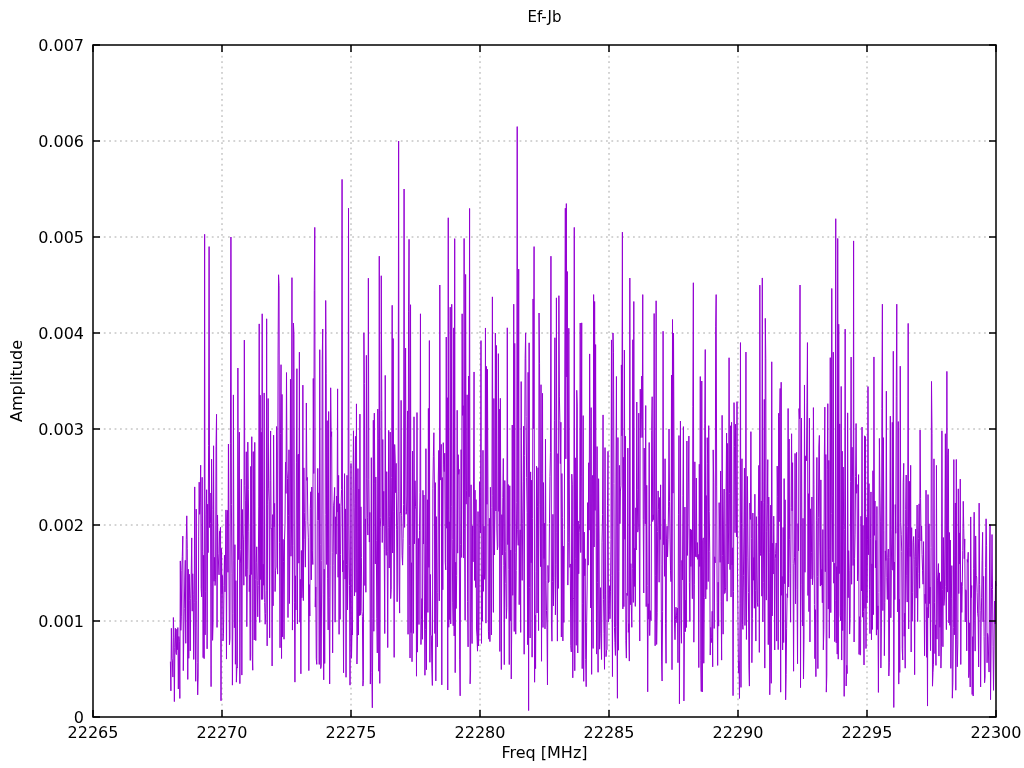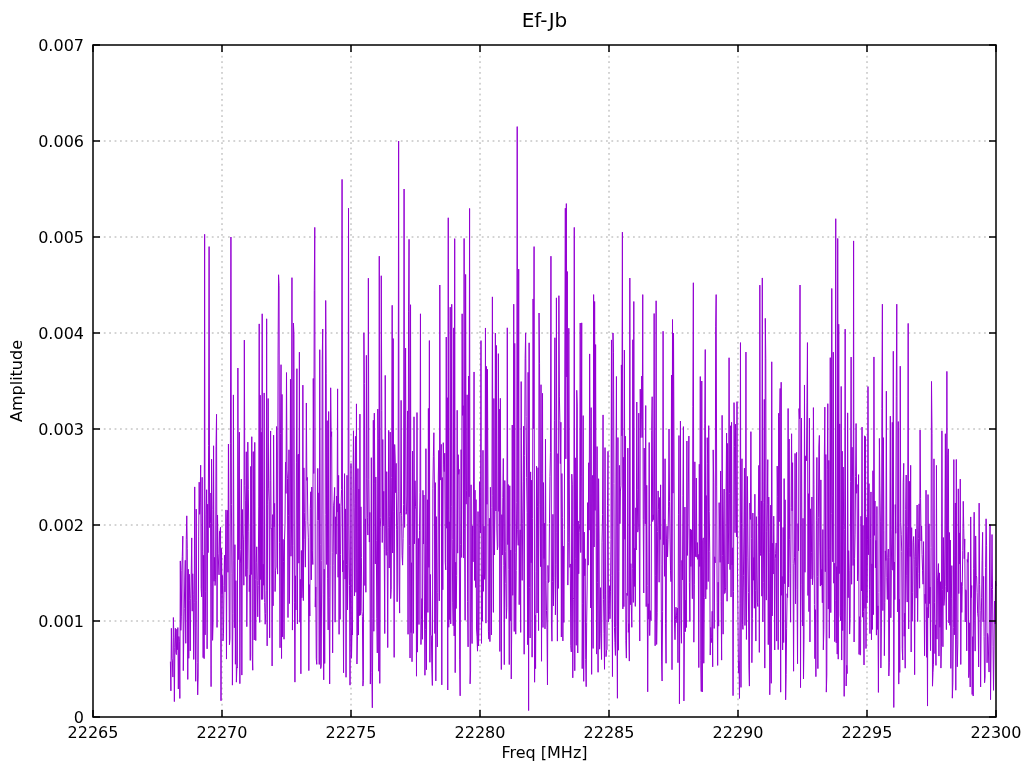--- a/index.html
+++ b/index.html
@@ -1,19 +1,19 @@
 <!DOCTYPE html>
 <html><head>
 <meta charset="utf-8">
 <style>
   html,body{margin:0;padding:0;background:#ffffff;}
   body{width:1024px;height:768px;position:relative;overflow:hidden;
        font-family:"DejaVu Sans","Liberation Sans",sans-serif;color:#000;}
   .chart-title{position:absolute;left:93px;top:8px;width:903px;text-align:center;
-       font-size:20px;}
+       font-size:15px;}
   .x-label{position:absolute;left:93px;top:743px;width:903px;text-align:center;
        font-size:16px;}
   .y-label{position:absolute;left:16px;top:381px;white-space:nowrap;
        transform:translate(-50%,-50%) rotate(-90deg);font-size:16px;}
   svg{position:absolute;left:0;top:0;}
   svg text{font-family:"DejaVu Sans","Liberation Sans",sans-serif;font-size:16px;fill:#000;}
 </style>
 </head>
 <body>
 

